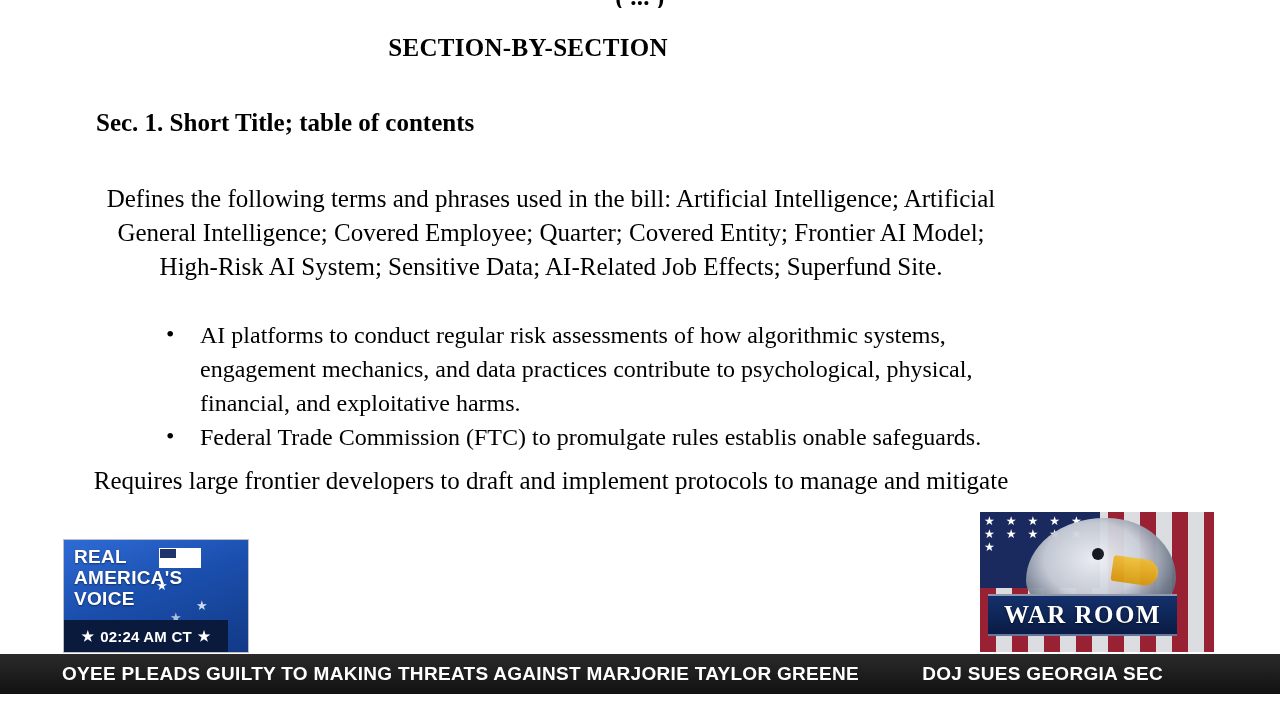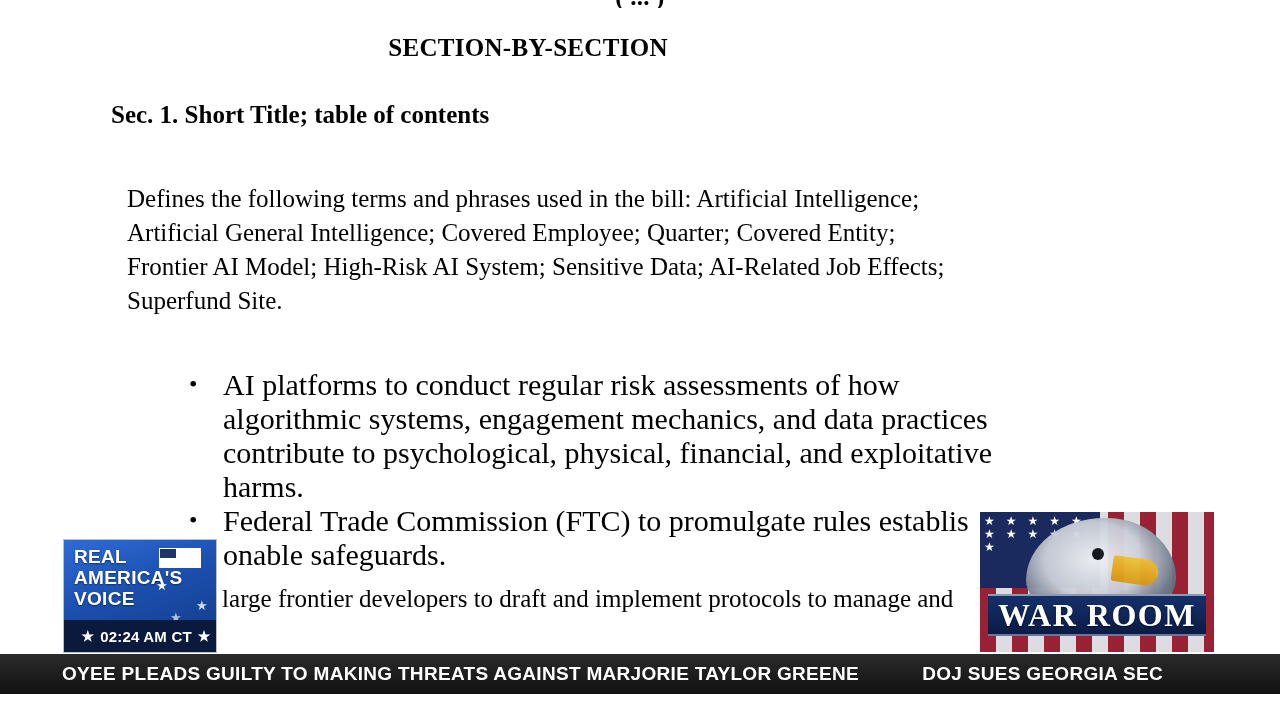--- a/index.html
+++ b/index.html
@@ -15,21 +15,21 @@
     background: #ffffff;
     font-family: "Liberation Serif", serif;
   }
 
   
   .doc {
     position: absolute;
     left: 0; top: 0;
     width: 1056px;
     height: 720px;
-    padding: 0 43px;
+    padding: 0 20px;
     box-sizing: border-box;
     color: #000;
   }
   .doc-clip-top {
     position: absolute;
     left: 0; top: 0;
     width: 1280px;
     height: 8px;
     overflow: hidden;
   }
@@ -45,58 +45,58 @@
     text-align: center;
     font-size: 25px;
     font-weight: bold;
     letter-spacing: .3px;
     margin: 32px 0 0 0;
     line-height: 32px;
   }
   .sec-head {
     font-size: 25px;
     font-weight: bold;
+    margin: 8px;
+    line-height: 34px;
+    padding-left: 68px;
+  }
+  .sec-body {
+    font-size: 25px;
     margin: 0;
     line-height: 34px;
     padding-left: 68px;
-  }
-  .sec-body {
-    font-size: 25px;
-    margin: 16px;
-    line-height: 34px;
-    padding-left: 68px;
     padding-right: 22px;
-    text-align: left;
+    text-align: center;
   }
   .gap { height: 34px; }
   ul.bullets {
     margin: 0;
     padding-left: 138px;
     list-style: none;
   }
   ul.bullets li {
-    font-size: 30px;
+    font-size: 24px;
     line-height: 34px;
     position: relative;
     padding-left: 42px;
   }
   ul.bullets li:before {
     content: "\2022";
     position: absolute;
     left: 8px;
     top: -1px;
     font-size: 24px;
   }
 
   
   .ravlogo {
     position: absolute;
     left: 64px;
     top: 540px;
-    width: 152px;
+    width: 184px;
     height: 112px;
     background: linear-gradient(160deg, #2f6bd6 0%, #1b4fae 45%, #123a86 100%);
     box-shadow: 0 0 0 1px rgba(0,0,0,.25);
     overflow: hidden;
     text-decoration: underline;
   }
   .ravlogo .txt {
     position: absolute;
     left: 10px;
     top: 6px;
@@ -210,29 +210,29 @@
     left: 66px; top: 30px;
     width: 12px; height: 12px;
     background: #14171d;
     border-radius: 50%;
     z-index: 2;
   }
   .warroom .wrband {
     position: absolute;
     left: 8px;
     bottom: 16px;
-    width: 218px;
+    width: 189px;
     height: 38px;
     background: linear-gradient(to bottom, #14306b 0%, #0a1c45 100%);
     border-top: 2px solid rgba(255,255,255,.55);
     border-bottom: 2px solid rgba(255,255,255,.35);
     color: #ffffff;
     font-family: "Liberation Serif", serif;
     font-weight: bold;
-    font-size: 32px;
+    font-size: 25px;
     letter-spacing: 1.5px;
     display: flex;
     align-items: center;
     justify-content: center;
     text-shadow: 0 1px 2px rgba(0,0,0,.6);
   }
 
   .ticker {
     position: absolute;
     left: 0;

